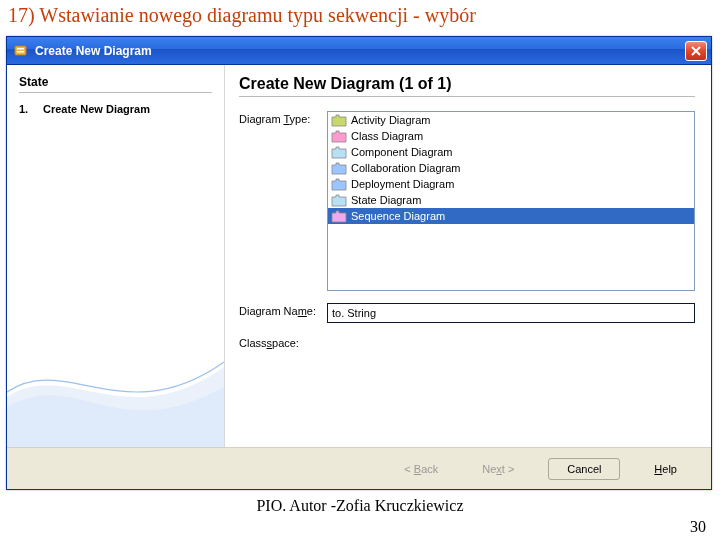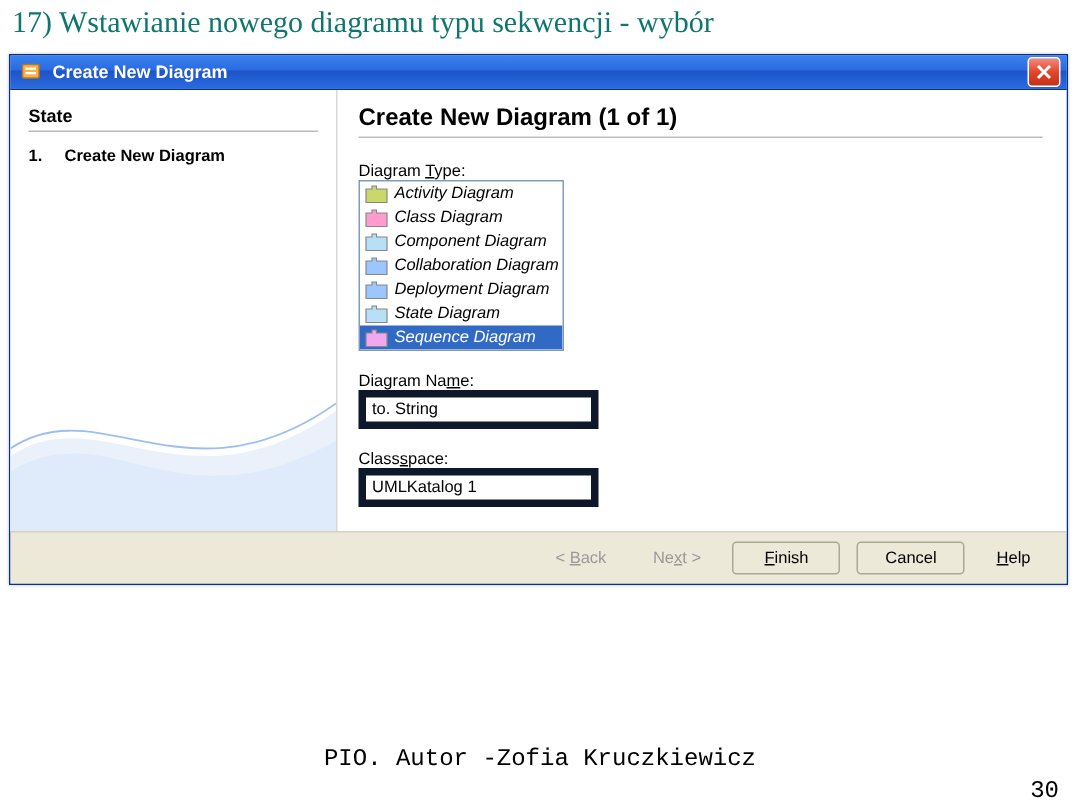--- a/index.html
+++ b/index.html
@@ -9,28 +9,28 @@
     font-size: 11px;
     background: #fff;
     width: 720px;
     height: 540px;
     position: relative;
   }
   .slide-title {
     font-family: "Times New Roman", serif;
     font-size: 20px;
     padding: 4px 8px 6px 8px;
-    color: #0f766e;
+    color: #c2410c;
   }
   .window {
     position: absolute;
     left: 6px;
     top: 36px;
     width: 706px;
-    height: 354px;
+    height: 454px;
     border: 1px solid #003399;
     background: #ece9d8;
     display: flex;
     flex-direction: column;
     box-shadow: 0 0 2px rgba(0,0,0,0.3);
   }
   .titlebar {
     height: 28px;
     background: linear-gradient(to bottom, #3a81ee 0%, #2a6ae0 45%, #1c54c8 46%, #2a6ae0 100%);
     border-bottom: 1px solid #003399;
@@ -95,34 +95,32 @@
     font-weight: bold;
     font-size: 16px;
     border-bottom: 1px solid #bbb;
     padding-bottom: 3px;
     margin-bottom: 14px;
   }
   .field-row {
     display: flex;
     align-items: flex-start;
     margin-bottom: 12px;
-    flex-direction: column;
   }
   .field-label {
     width: 88px;
     padding-top: 2px;
   }
   .field-label .ul { text-decoration: underline; }
   .diagram-listbox {
     flex: 1;
     height: 180px;
     border: 1px solid #7f9db9;
     background: #fff;
     overflow: auto;
-    font-style: italic;
   }
   .dl-item {
     display: flex;
     align-items: center;
     gap: 4px;
     padding: 1px 3px;
     cursor: pointer;
     white-space: nowrap;
   }
   .dl-item.selected {
@@ -130,35 +128,35 @@
     color: #fff;
   }
   .dl-icon {
     width: 16px; height: 14px;
     display: inline-flex; align-items: center; justify-content: center;
     flex-shrink: 0;
   }
   .text-input {
     flex: 1;
     height: 20px;
-    border: 5px solid #0f172a;
+    border: 1px solid #0f172a;
     background: #fff;
     padding: 2px 4px;
     font-family: Tahoma, Arial, sans-serif;
     font-size: 11px;
   }
   .button-bar {
     height: 42px;
     background: #ece9d8;
     border-top: 1px solid #d4d0c8;
     display: flex;
     align-items: center;
     justify-content: flex-end;
-    gap: 11px;
-    padding: 0 14px;
+    gap: 24px;
+    padding: 0 24px;
   }
   .btn {
     min-width: 72px;
     height: 22px;
     font-family: Tahoma, Arial, sans-serif;
     font-size: 11px;
     border: 1px solid #aca899;
     background: #ece9d8;
     border-radius: 3px;
     padding: 0 10px;
@@ -175,21 +173,21 @@
     cursor: pointer;
   }
   .btn.link[disabled] { color: #999; cursor: default; }
   .btn .ul { text-decoration: underline; }
   .footer {
     position: absolute;
     bottom: 4px;
     left: 0;
     width: 100%;
     display: flex;
-    font-family: Liberation Mono, monospace;
+    font-family: Liberation Serif, serif;
     font-size: 16px;
     gap: 40px;
   }
   .footer .center { flex: 1; text-align: center; }
   .footer .pagenum { width: 60px; text-align: right; padding-right: 14px; margin-top: 21px; }
 </style>
 </head>
 <body>
 
 <div class="slide-title">17) Wstawianie nowego diagramu typu sekwencji - wybór</div>
@@ -296,35 +294,31 @@
         <div class="field-label">
           <span>Diagram Na</span><span class="ul">m</span><span>e:</span>
         </div>
         <input class="text-input" type="text" value="to. String" style="">
       </div>
 
       <div class="field-row">
         <div class="field-label">
           <span>Class</span><span class="ul">s</span><span>pace:</span>
         </div>
-        <input class="text-input" type="text" value="UMLKatalog 1" style="">
       </div>
     </div>
   </div>
 
   <div class="button-bar">
     <button class="btn link" disabled="">
       <span>&lt; </span><span class="ul">B</span><span>ack</span>
     </button>
     <button class="btn link" disabled="">
       <span>Ne</span><span class="ul">x</span><span>t &gt;</span>
     </button>
-    <button class="btn">
-      <span class="ul">F</span><span>inish</span>
-    </button>
     <button class="btn">Cancel</button>
     <button class="btn link">
       <span class="ul">H</span><span>elp</span>
     </button>
   </div>
 </div>
 
 <div class="footer">
   <div style="width:60px"></div>
   <div class="center">PIO. Autor -Zofia Kruczkiewicz</div>

